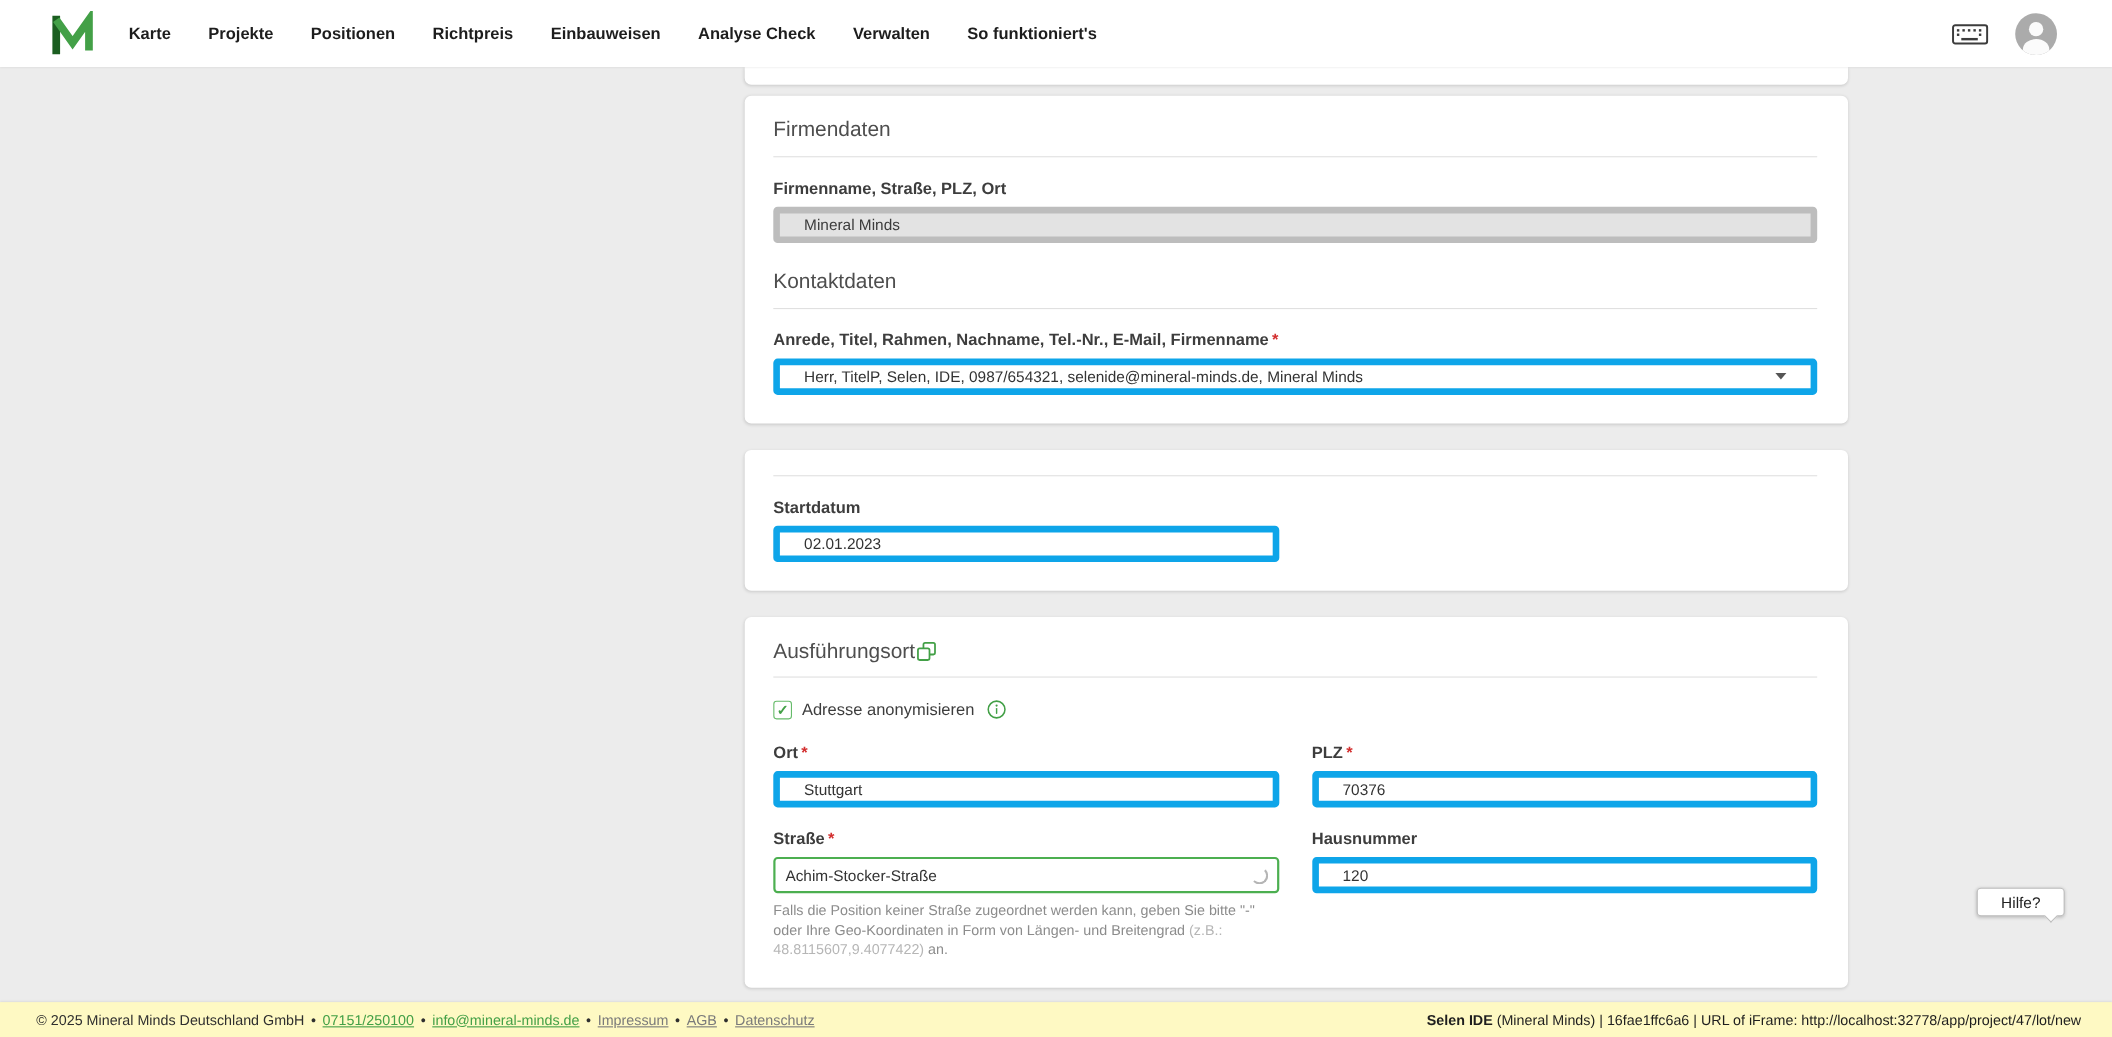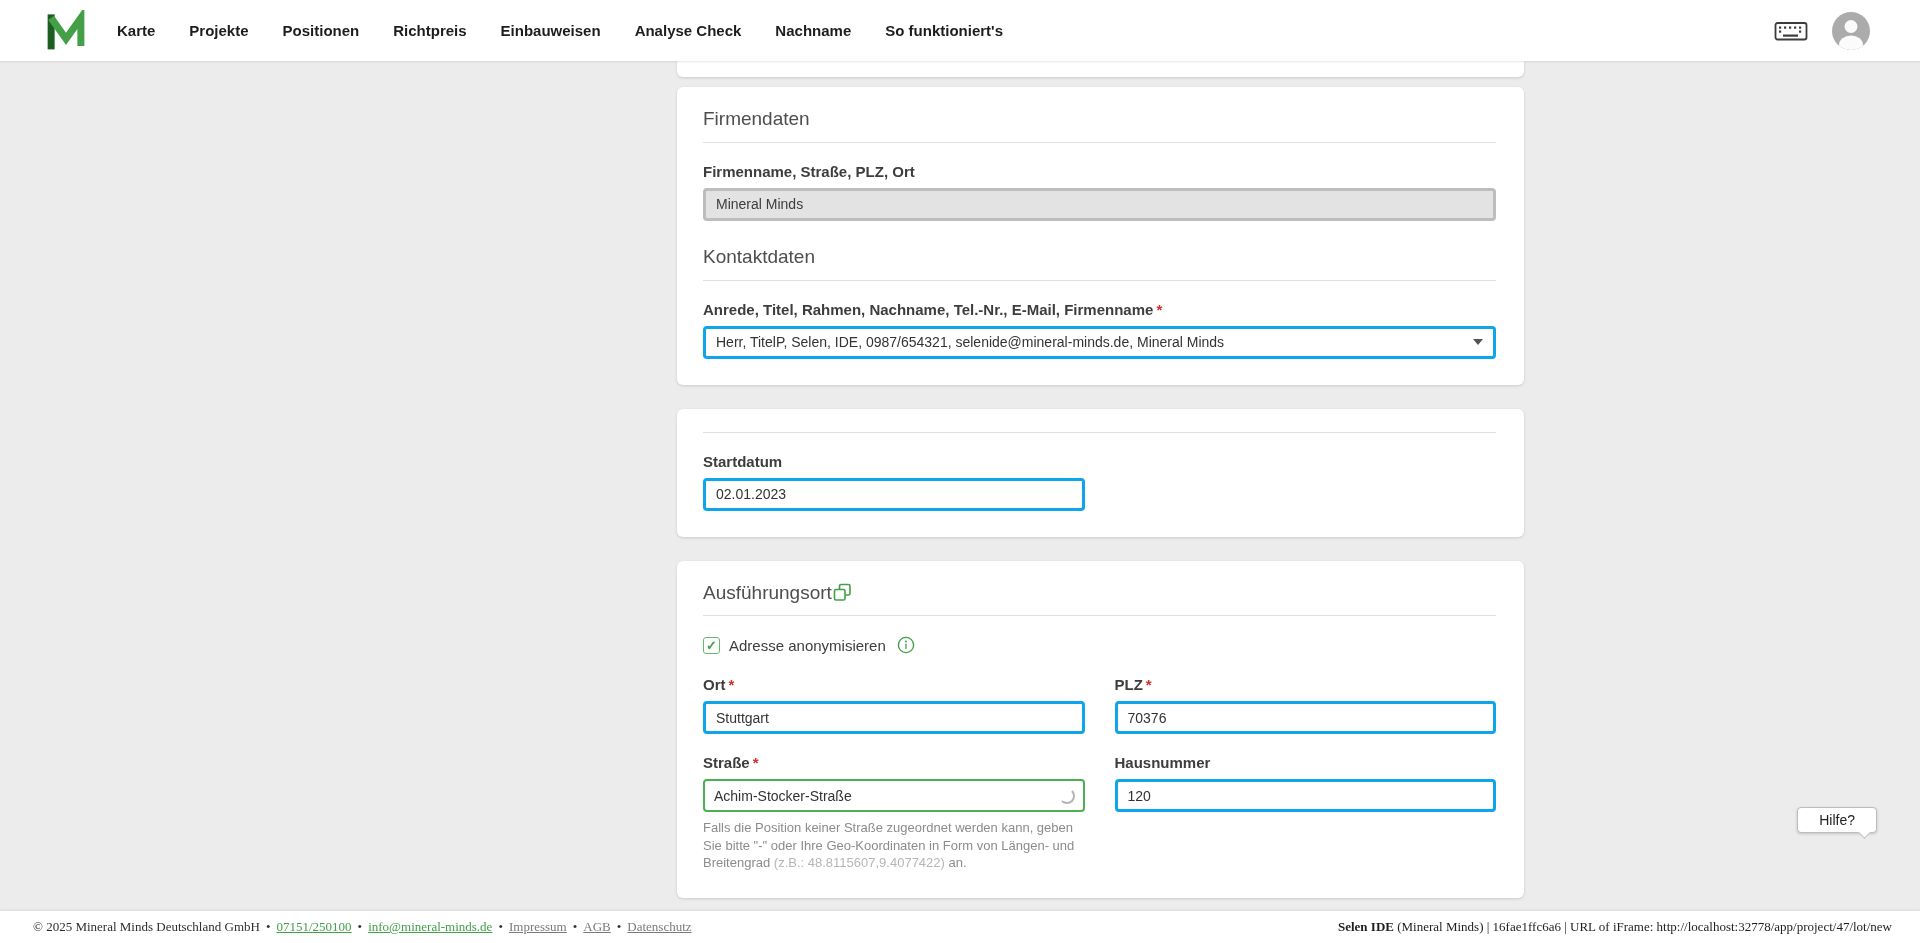--- a/index.html
+++ b/index.html
@@ -29,44 +29,44 @@
   .avatar {
     width: 38px; height: 38px; border-radius: 50%; background: #ababab;
     overflow: hidden; display: inline-block; border: none; cursor: pointer; padding: 0;
   }
 
   
   .main {
     position: absolute; top: 61px; bottom: 32px; left: 0; right: 0;
     background: #ececec; overflow: hidden;
   }
-  .content-col { position: absolute; left: 677px; top: 0; width: 847px; }
+  .content-col { position: absolute; left: 677px; top: 0; width: 1003px; }
 
   .card {
     background: #fff; border-radius: 6px;
     box-shadow: 0 1px 3px rgba(0,0,0,0.14);
     padding: 12px 28px 26px 26px;
   }
   .card-fragment-top {
     background: #fff; border-radius: 0 0 6px 6px; height: 16px;
     box-shadow: 0 1px 3px rgba(0,0,0,0.14); margin-bottom: 10px;
   }
   .card + .card { margin-top: 24px; }
 
   .section-title { font-size: 19px; font-weight: normal; color: #4e4e4e; margin: 8px 0 0; line-height: 1.25; }
   .section-hr { border: none; border-top: 1px solid #e0e0e0; margin: 11px 0 0; }
   .title-row { display: flex; align-items: center; }
 
   .field-label { font-size: 15px; font-weight: bold; color: #3d3d3d; display: block; margin: 20px 0 8px; }
   .req { color: #d32f2f; font-weight: bold; margin-left: 3px; }
 
   .text-input, .select-box {
-    width: 100%; height: 33px; border: 3px solid #0ea5e9; border-radius: 4px;
+    width: 100%; height: 33px; border: 6px solid #0ea5e9; border-radius: 4px;
     background: #fff; font-family: "Liberation Sans", sans-serif;
-    font-size: 14px; color: #333; padding: 0 10px; outline: none;
+    font-size: 14px; color: #333; padding: 0 22px; outline: none;
   }
   .text-input:disabled, .text-input.readonly {
     background: #e3e3e3; color: #3c3c3c; border-color: #bdbdbd;
   }
   .select-box {
     display: flex; align-items: center; justify-content: space-between; cursor: pointer;
   }
   .caret-down {
     width: 0; height: 0; border-left: 5px solid transparent; border-right: 5px solid transparent;
     border-top: 6px solid #555; display: inline-block; margin-left: 8px; flex: 0 0 auto;
@@ -108,23 +108,23 @@
   }
   .help-btn::after {
     content: ""; position: absolute; right: 7px; bottom: -5px; width: 8px; height: 8px;
     background: #fff; border-right: 1px solid #bdbdbd; border-bottom: 1px solid #bdbdbd;
     transform: rotate(45deg);
   }
 
   
   .footer {
     position: absolute; bottom: 0; left: 0; right: 0; height: 32px;
-    background: #ffffff; box-shadow: 0 -1px 2px rgba(0,0,0,0.08);
+    background: #fef9c3; box-shadow: 0 -1px 2px rgba(0,0,0,0.08);
     display: flex; align-items: center; justify-content: space-between;
-    padding: 0 28px 0 33px; font-size: 13px; color: #2f2f2f; z-index: 20; font-family: Liberation Serif, serif;
+    padding: 0 28px 0 33px; font-size: 13px; color: #2f2f2f; z-index: 20;
   }
   .footer-left { display: flex; align-items: center; gap: 6px; white-space: nowrap; }
   .footer a { cursor: pointer; }
   .link-green { color: #43a047; text-decoration: underline; }
   .link-gray { color: #7a7a7a; text-decoration: underline; }
   .footer-right { white-space: nowrap; color: #1e1e1e; }
   .footer-right b { font-weight: bold; }
 </style>
 </head>
 <body>
@@ -136,21 +136,21 @@
       <path d="M7 9 L24 33 L41 9 L41 41" stroke="#43a047" stroke-width="8" fill="none" stroke-linejoin="miter"></path>
     </svg>
   </span>
   <nav class="nav-items">
     <span class="nav-item">Karte</span>
     <span class="nav-item">Projekte</span>
     <span class="nav-item">Positionen</span>
     <span class="nav-item">Richtpreis</span>
     <span class="nav-item">Einbauweisen</span>
     <span class="nav-item">Analyse Check</span>
-    <span class="nav-item">Nachname</span>
+    <span class="nav-item">Verwalten</span>
     <span class="nav-item">So funktioniert's</span>
   </nav>
   <div class="nav-right">
     <button class="icon-btn">
       <svg width="34" height="24" viewBox="0 0 34 24" fill="none">
         <rect x="1.5" y="4" width="31" height="16.5" rx="2" stroke="#3c3c3c" stroke-width="1.8"></rect>
         <rect x="5" y="7.5" width="2.2" height="2.2" fill="#3c3c3c"></rect>
         <rect x="10" y="7.5" width="2.2" height="2.2" fill="#3c3c3c"></rect>
         <rect x="15" y="7.5" width="2.2" height="2.2" fill="#3c3c3c"></rect>
         <rect x="20" y="7.5" width="2.2" height="2.2" fill="#3c3c3c"></rect>

